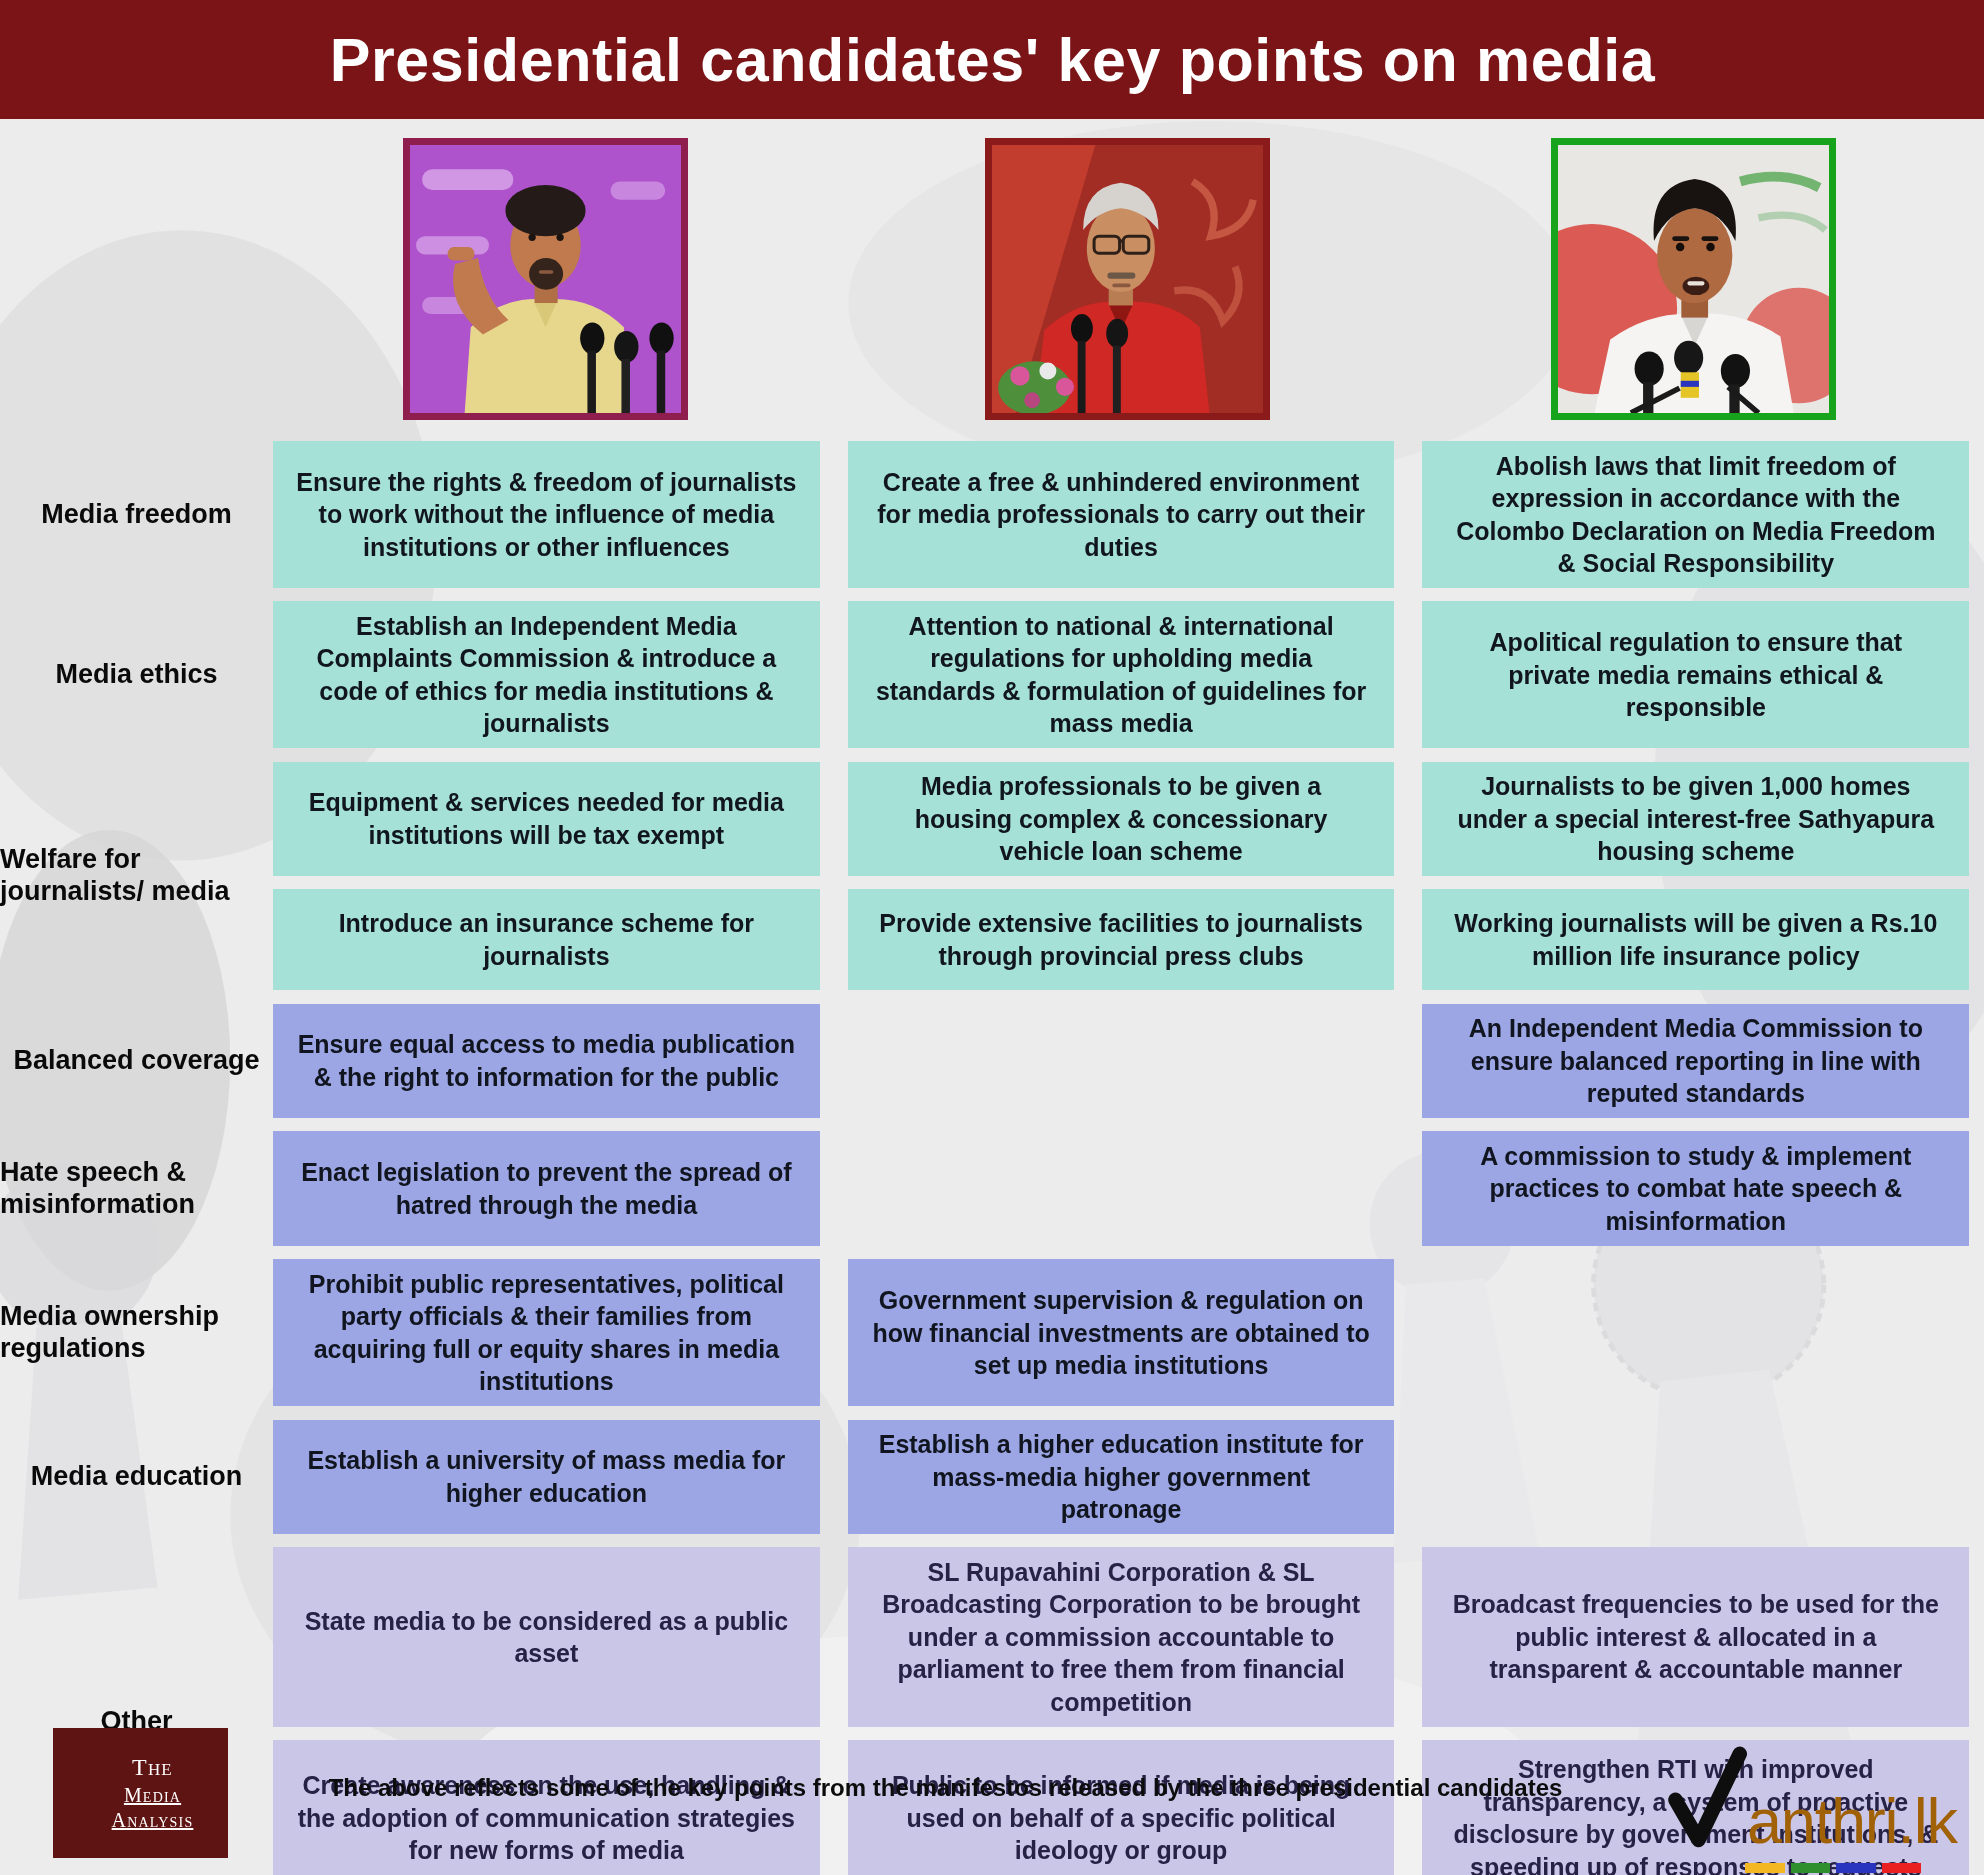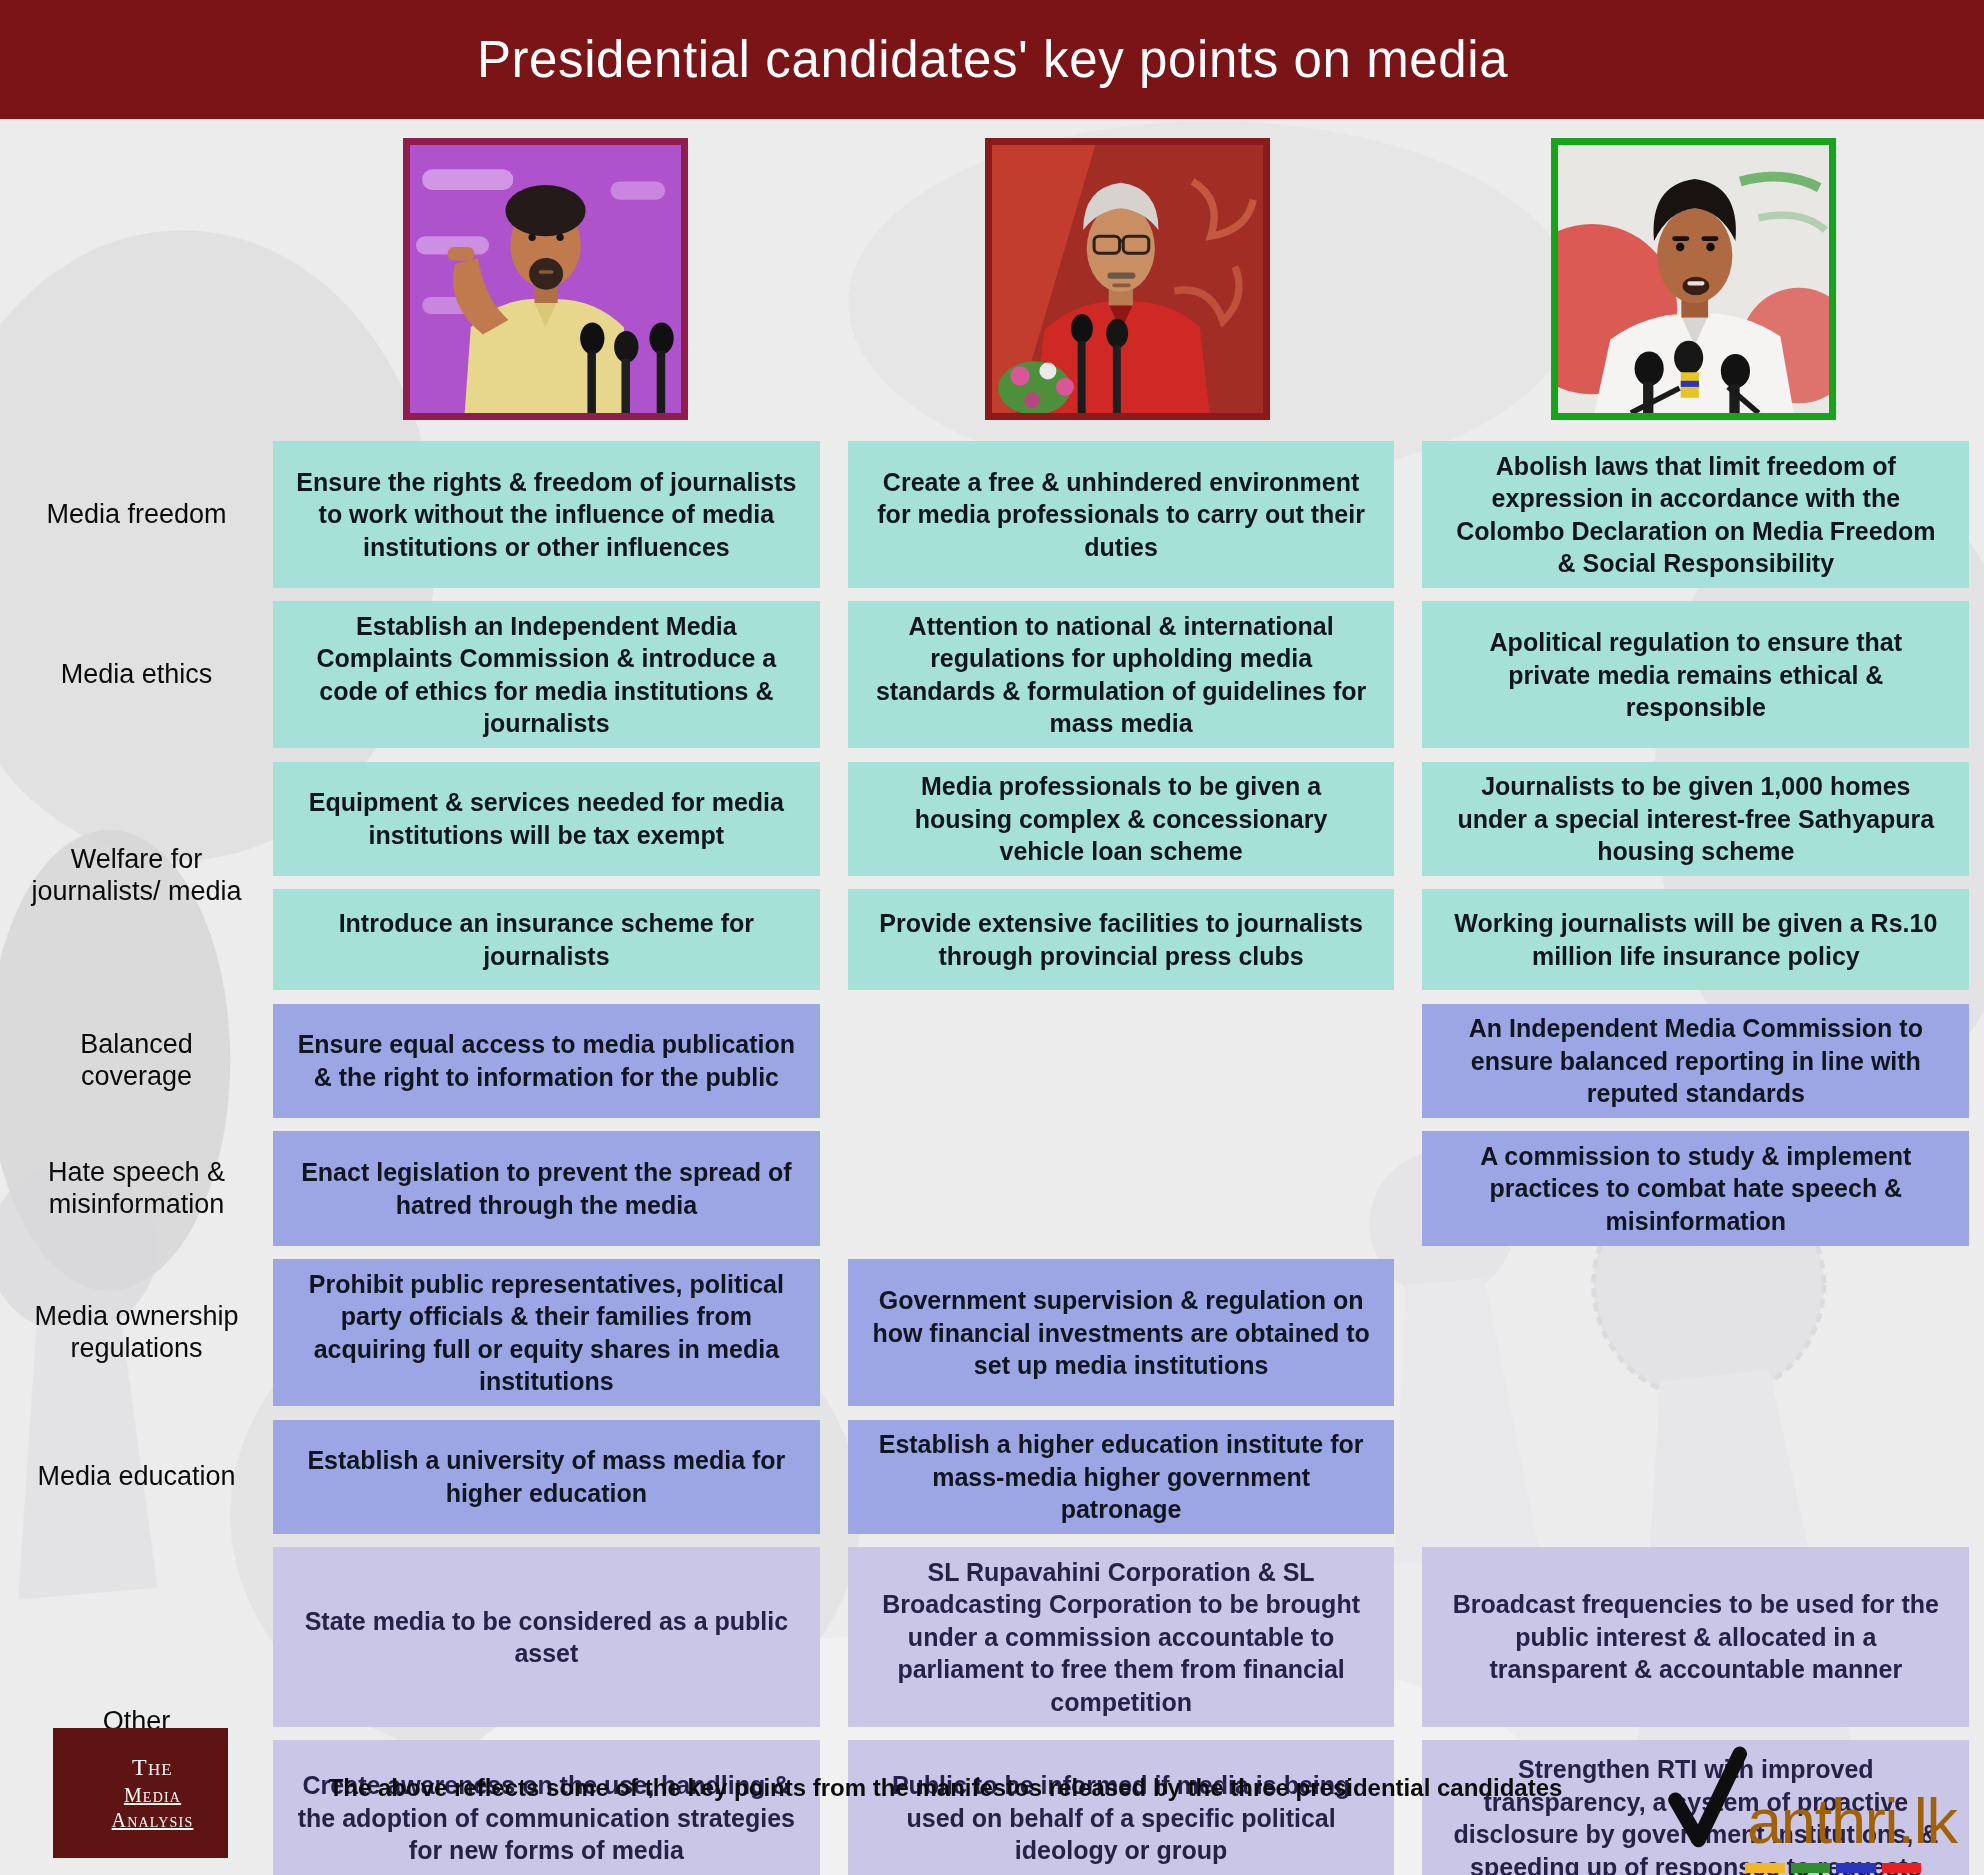--- a/index.html
+++ b/index.html
@@ -9,40 +9,40 @@
     background:#ececec;
   }
   #page{position:relative;width:1985px;height:1875px;overflow:hidden;}
   
   #bg{position:absolute;inset:0;z-index:0;pointer-events:none;}
   
   .header{
     position:absolute;top:0;left:0;width:1985px;height:119px;
     background:#7a1417;display:flex;align-items:center;justify-content:center;z-index:2;
   }
-  .header .title{color:#ffffff;font-size:51px;font-weight:normal;letter-spacing:0.6px;}
+  .header .title{color:#ffffff;font-size:61px;font-weight:bold;letter-spacing:0.6px;}
   
   .photo{
     position:absolute;top:138px;width:285px;height:282px;box-sizing:border-box;
     border:7.9px solid #000;background:#ffffff;z-index:2;
   }
   .photo svg{display:block;width:100%;height:100%;}
   .frame-1{left:403px;border-color:#8f1d4e;}
   .frame-2{left:985px;border-color:#8b1a1a;}
   .frame-3{left:1551px;border-color:#17a31c;}
   
   .table{
     position:absolute;top:441px;left:0;width:1985px;z-index:2;
     display:flex;flex-direction:column;gap:13.3px;
   }
   .band{display:flex;}
   .band .label{
-    flex:0 0 273px;width:273px;box-sizing:border-box;padding:0 23px;
-    display:flex;align-items:center;justify-content:center;text-align:center;
-    font-weight:normal;font-size:27px;line-height:1.18;color:#0a0a0a;
+    flex:0 0 273px;width:273px;box-sizing:border-box;padding:0 0;
+    display:flex;align-items:center;justify-content:center;
+    font-weight:bold;font-size:27px;line-height:1.18;color:#0a0a0a;
   }
   .band .rows{flex:1;display:flex;flex-direction:column;gap:13.3px;padding-right:15.8px;}
   .cells{display:grid;grid-template-columns:1fr 1fr 1fr;gap:28px;}
   .cell{
     display:flex;align-items:center;justify-content:center;text-align:center;
     box-sizing:border-box;padding:8.5px 23px;
     font-size:25px;font-weight:bold;line-height:1.3;color:#10151f;
   }
   .cell.teal{background:#a5e1d6;}
   .cell.blue{background:#9ca6e4;}

